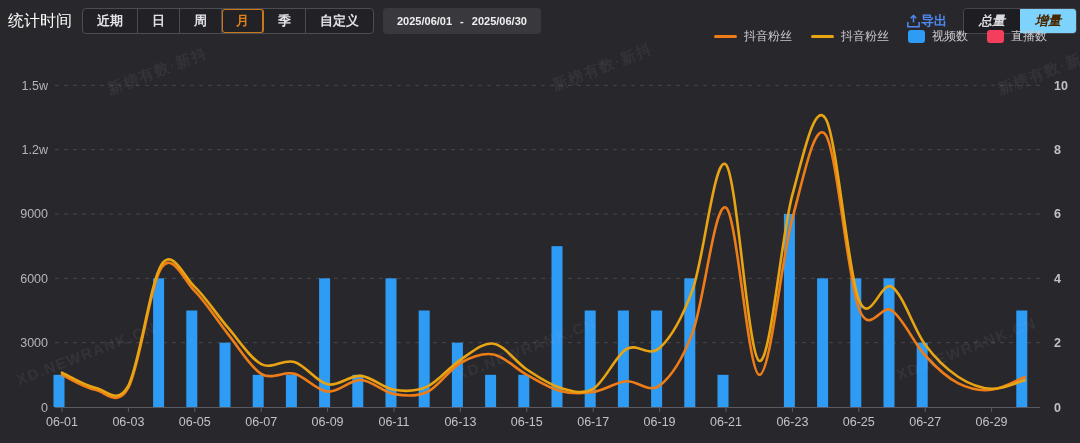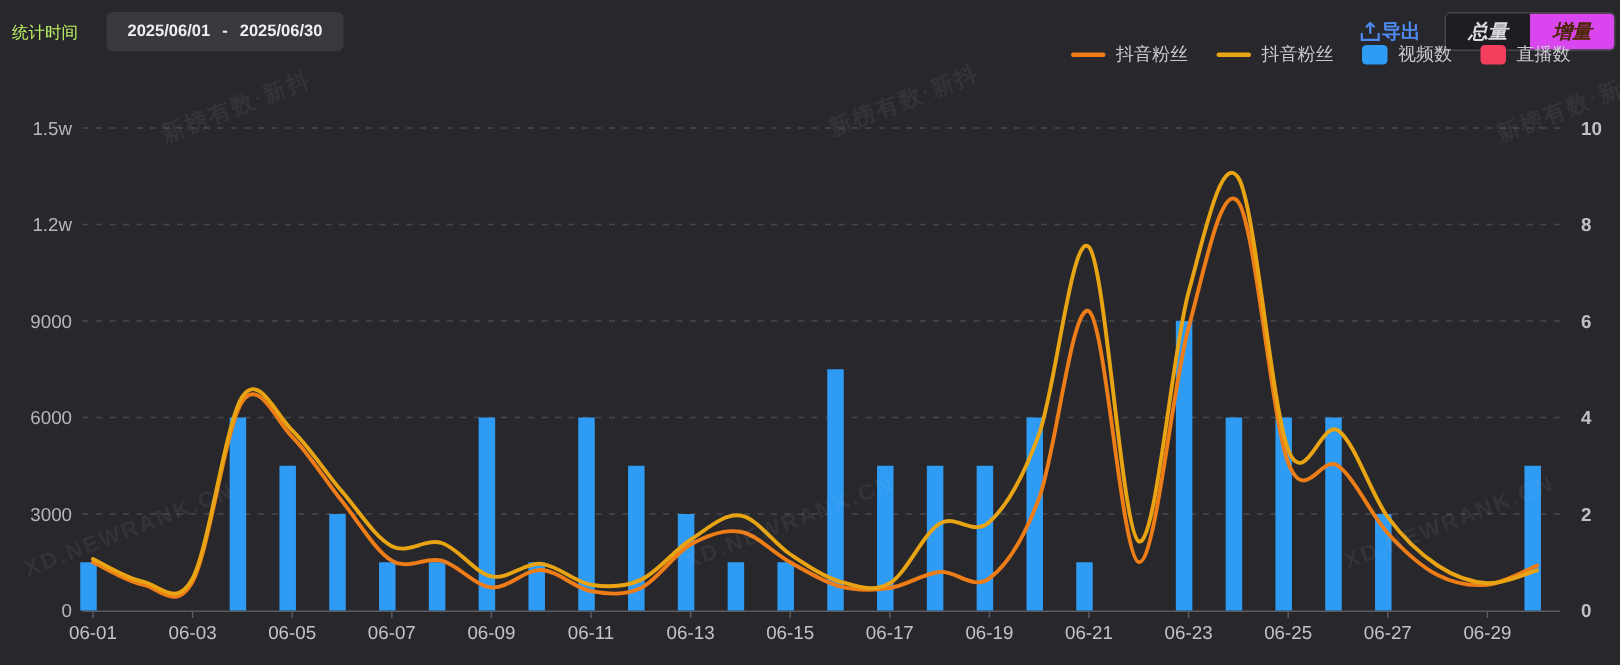--- a/index.html
+++ b/index.html
@@ -7,21 +7,21 @@
   body {
     background:#28282c;
     font-family:"Liberation Sans","DejaVu Sans",sans-serif;
     color:#e6e6ea;
     position:relative;
   }
   .toolbar {
     position:absolute; top:7px; left:0; width:1080px; height:28px;
     display:flex; align-items:center;
   }
-  .tb-label { color:#bef264; font-size:11px; margin-left:8px; margin-right:10px; }
+  .tb-label { color:#ffffff; font-size:16px; margin-left:8px; margin-right:10px; }
   .seg-group {
     display:flex; border:1px solid #4c4c53; border-radius:4px; height:26px;
     overflow:visible; background:#222226;
   }
   .seg {
     padding:0 14px; font-size:13px; font-weight:700; color:#e3e3e7;
     display:flex; align-items:center; border-right:1px solid #4c4c53;
     cursor:pointer; white-space:nowrap; position:relative;
   }
   .seg:last-child { border-right:none; }
@@ -40,21 +40,21 @@
     font-size:13px; font-weight:700; cursor:pointer; margin-right:16px;
   }
   .toggle {
     display:flex; height:26px; border:1px solid #45454b; border-radius:4px;
     overflow:hidden; margin-right:3px;font-style:italic;
   }
   .toggle-opt {
     padding:0 15px; display:flex; align-items:center; font-size:13px;
     font-weight:700; color:#d9d9de; background:#1e1e22; cursor:pointer;
   }
-  .toggle-opt.active { background:#d946ef; color:#4a2600; }
+  .toggle-opt.active { background:#7dd3fc; color:#4a2600; }
   .legend {
     position:absolute; top:28px; right:33px; display:flex; align-items:center;
     gap:19px;
   }
   .legend-item { display:flex; align-items:center; gap:7px; cursor:pointer; }
   .legend-item span { font-size:12px; color:#c9c9cf; }
   .sw-line { width:23px; height:3px; border-radius:2px; }
   .sw-rect { width:17px; height:13px; border-radius:3px; }
   #chart { position:absolute; left:0; top:0; width:1080px; height:443px; }
   .wm {
@@ -148,20 +148,28 @@
       <rect x="916.7" y="342.666" width="11" height="64.334" fill="#2e9bf5"></rect>
       <rect x="1016.3000000000002" y="310.499" width="11" height="96.50099999999998" fill="#2e9bf5"></rect>
     </g>
     <g></g>
     <path d="M62.0,374.8C67.5,377.3 84.1,387.7 95.2,389.8C106.3,392.0 117.3,408.1 128.4,387.7C139.5,367.3 150.5,283.7 161.6,267.6C172.7,251.5 183.7,280.1 194.8,291.2C205.9,302.3 216.9,320.3 228.0,334.1C239.1,347.8 250.1,367.1 261.2,373.8C272.3,380.4 283.3,370.8 294.4,373.8C305.5,376.7 316.5,390.5 327.6,391.6C338.7,392.6 349.7,379.6 360.8,380.0C371.9,380.4 382.9,392.1 394.0,394.1C405.1,396.1 416.1,397.2 427.2,392.0C438.3,386.8 449.3,369.3 460.4,363.0C471.5,356.8 482.5,352.5 493.6,354.5C504.7,356.4 515.7,368.8 526.8,374.8C537.9,380.9 548.9,388.1 560.0,390.9C571.1,393.8 582.1,393.6 593.2,392.0C604.3,390.4 615.3,382.3 626.4,381.3C637.5,380.2 648.5,393.8 659.6,385.6C670.7,377.3 681.7,361.6 692.8,331.9C703.9,302.3 714.9,200.4 726.0,207.6C737.1,214.7 748.1,373.0 759.2,374.8C770.3,376.6 781.3,258.3 792.4,218.3C803.5,178.3 814.5,119.6 825.6,134.7C836.7,149.7 847.7,279.0 858.8,308.4C869.9,337.7 880.9,302.6 892.0,310.5C903.1,318.4 914.1,343.4 925.2,355.5C936.3,367.7 947.3,377.7 958.4,383.4C969.5,389.1 980.5,390.9 991.6,389.8C1002.7,388.8 1019.3,379.1 1024.8,377.0" fill="none" stroke="#ee7d18" stroke-width="2.6" stroke-linecap="round" stroke-linejoin="round"></path>
     <path d="M62.0,372.7C67.5,375.2 84.1,385.6 95.2,387.7C106.3,389.8 117.3,406.1 128.4,385.6C139.5,365.0 150.5,280.8 161.6,264.4C172.7,248.0 183.7,276.4 194.8,286.9C205.9,297.5 216.9,314.8 228.0,327.7C239.1,340.5 250.1,358.4 261.2,364.1C272.3,369.8 283.3,358.6 294.4,362.0C305.5,365.3 316.5,381.9 327.6,384.3C338.7,386.6 349.7,375.0 360.8,375.9C371.9,376.8 382.9,388.1 394.0,389.8C405.1,391.6 416.1,391.6 427.2,386.6C438.3,381.6 449.3,367.0 460.4,359.8C471.5,352.7 482.5,342.1 493.6,343.7C504.7,345.3 515.7,362.1 526.8,369.5C537.9,376.8 548.9,384.5 560.0,387.7C571.1,390.9 582.1,395.2 593.2,388.8C604.3,382.3 615.3,355.9 626.4,349.1C637.5,342.3 648.5,358.0 659.6,348.0C670.7,338.0 681.7,319.6 692.8,289.1C703.9,258.5 714.9,152.7 726.0,164.7C737.1,176.6 748.1,355.9 759.2,360.9C770.3,365.9 781.3,235.1 792.4,194.7C803.5,154.3 814.5,101.1 825.6,118.6C836.7,136.1 847.7,271.7 858.8,299.8C869.9,327.8 880.9,279.4 892.0,286.9C903.1,294.4 914.1,329.8 925.2,344.8C936.3,359.8 947.3,369.7 958.4,377.0C969.5,384.3 980.5,388.2 991.6,388.8C1002.7,389.3 1019.3,381.6 1024.8,380.2" fill="none" stroke="#e8a412" stroke-width="2.6" stroke-linecap="round" stroke-linejoin="round"></path>
   </svg>
 
 <div class="toolbar">
   <span class="tb-label">统计时间</span>
+  <div class="seg-group" id="period-group">
+      <div class="seg">近期</div>
+      <div class="seg">日</div>
+      <div class="seg">周</div>
+      <div class="seg active">月</div>
+      <div class="seg">季</div>
+      <div class="seg">自定义</div>
+    </div>
   <div class="date-box">2025/06/01 - 2025/06/30</div>
   <div class="tb-spacer"></div>
   <div class="export-btn">
     <svg width="15" height="15" viewBox="0 0 16 16">
       <path d="M8 1.5 L8 9" stroke="#4e8af2" stroke-width="1.6" fill="none"></path>
       <path d="M5 4.5 L8 1.5 L11 4.5" stroke="#4e8af2" stroke-width="1.6" fill="none" stroke-linejoin="round"></path>
       <path d="M2 8.5 L2 13.5 L14 13.5 L14 8.5" stroke="#4e8af2" stroke-width="1.6" fill="none"></path>
     </svg>
     <span>导出</span>
   </div>

